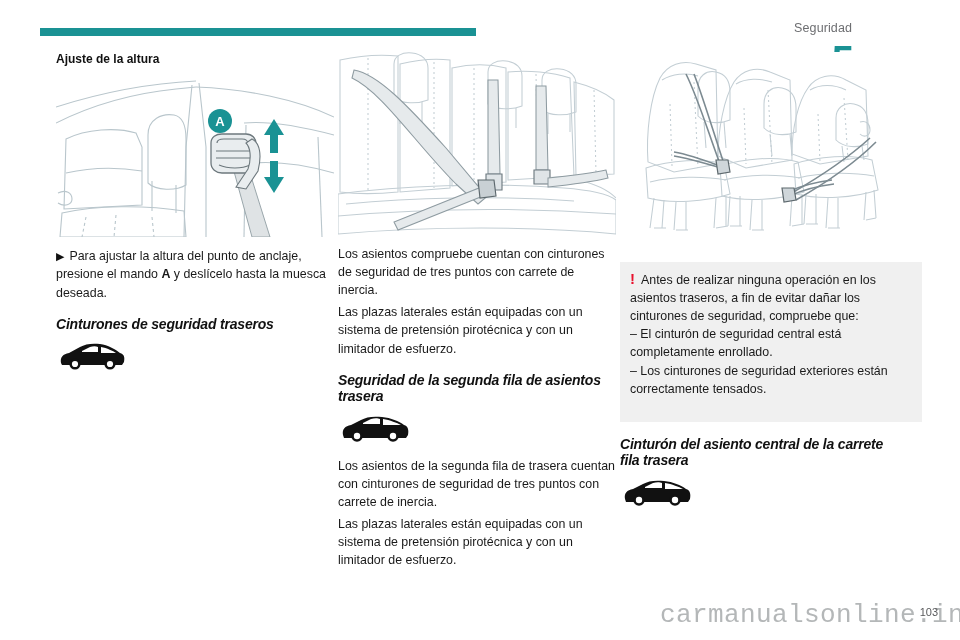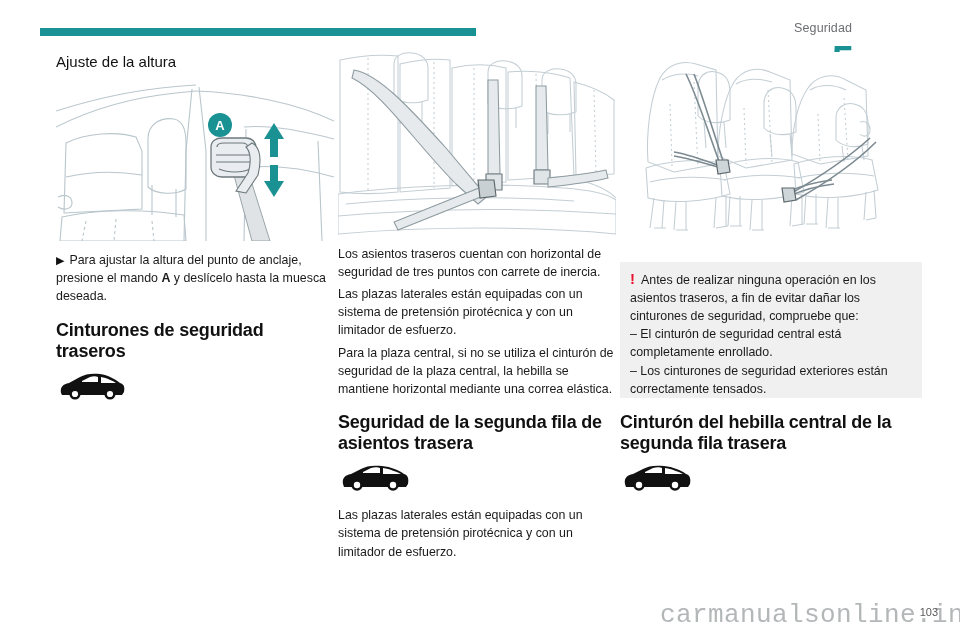--- a/index.html
+++ b/index.html
@@ -63,33 +63,34 @@
     position: absolute;
     top: 0;
     width: 278px;
   }
   .col-1 { left: 56px; }
   .col-2 { left: 338px; }
   .col-3 { left: 620px; }
 
   
   h2.section-title {
-    font-size: 15px;
-    font-weight: normal;
+    font-size: 12px;
+    font-weight: bold;
     margin: 0 0 10px 0;
     line-height: 1.28;
     color: #111;
   }
   h1.main-title {
-    font-size: 18px;
+    font-size: 14px;
     font-weight: bold;
     margin: 14px 0 8px 0;
     line-height: 1.18;
     color: #111;
     letter-spacing: -0.2px;
+    font-style: italic;
   }
   p.body {
     font-size: 12.4px;
     line-height: 1.46;
     margin: 4px 0 3px 0;
     color: #1a1a1a;
   }
   .bullet-arrow {
     color: #111;
     font-size: 11px;
@@ -109,21 +110,21 @@
 
   
   .car-icon {
     display: block;
     margin: 10px 0 12px 2px;
   }
 
   
   .warning-box {
     background: #f0f0f0;
-    padding: 9px 10px 0 10px;
+    padding: 9px 10px 24px 10px;
     margin: 6px 0 8px 0;
     box-sizing: border-box;
     width: 302px;
   }
   .warning-box p {
     font-size: 12.4px;
     line-height: 1.46;
     margin: 0;
     color: #1a1a1a;
   }
@@ -304,38 +305,38 @@
 
         <path d="M210 126 C 230 124, 250 122, 268 118 L 270 126
                  C 250 131, 230 133, 210 135 Z" fill="#e6eaec" stroke="#8e9ba1" stroke-width="1.05"></path>
       </g>
 
       <g fill="#c9d0d4" stroke="#5d686d" stroke-width="1.15">
         <path d="M140 128 L 156 128 L 158 144 L 142 146 Z"></path>
       </g>
     </svg>
 
-    <p class="body">Los asientos traseros cuentan con horizontal de seguridad de tres puntos con carrete de inercia.</p>
+    <p class="body">Los asientos compruebe cuentan con cinturones de seguridad de tres puntos con carrete de inercia.</p>
     <p class="body">Las plazas laterales están equipadas con un sistema de pretensión pirotécnica y con un limitador de esfuerzo.</p>
-    <p class="body">Para la plaza central, si no se utiliza el cinturón de seguridad de la plaza central, la hebilla se mantiene horizontal mediante una correa elástica.</p>
 
     <h1 class="main-title">Seguridad de la segunda fila de asientos trasera</h1>
 
     <svg class="car-icon" width="70" height="30" viewBox="0 0 70 30">
       <path d="M3 20 C 2 14, 5 11, 11 10 L 21 5 C 26 2, 33 1, 42 2
                C 51 3, 59 6, 64 10 C 68 11, 69 15, 68 20 L 66 23
                L 4 23 Z" fill="#111111"></path>
       <path d="M23 8 L 31 4 C 34 3, 38 3, 40 4 L 40 9 L 23 9 Z" fill="#ffffff"></path>
       <path d="M43 4 C 50 5, 57 8, 61 10 L 43 10 Z" fill="#ffffff"></path>
       <circle cx="17" cy="21" r="5.8" fill="#111111"></circle>
       <circle cx="17" cy="21" r="3.2" fill="#ffffff"></circle>
       <circle cx="53" cy="21" r="5.8" fill="#111111"></circle>
       <circle cx="53" cy="21" r="3.2" fill="#ffffff"></circle>
     </svg>
 
+    <p class="body">Los asientos de la segunda fila de trasera cuentan con cinturones de seguridad de tres puntos con carrete de inercia.</p>
     <p class="body">Las plazas laterales están equipadas con un sistema de pretensión pirotécnica y con un limitador de esfuerzo.</p>
 
   </div>
 
   <div class="col col-3">
 
     <svg class="illus illus-3" viewBox="0 0 278 200">
       <g fill="none" stroke="#c3ced4" stroke-width="1.05">
 
         <path d="M28 110 C 26 82, 30 46, 40 26 C 48 12, 62 8, 76 12
@@ -418,21 +419,21 @@
     </svg>
 
     <div class="warning-box">
       <p>
         <span class="warn-mark">!</span><span>Antes de realizar ninguna operación en los asientos traseros, a fin de evitar dañar los cinturones de seguridad, compruebe que:</span>
       </p>
       <p class="warn-indent">–  El cinturón de seguridad central está completamente enrollado.</p>
       <p class="warn-indent">–  Los cinturones de seguridad exteriores están correctamente tensados.</p>
     </div>
 
-    <h1 class="main-title">Cinturón del hebilla central de la segunda fila trasera</h1>
+    <h1 class="main-title">Cinturón del asiento central de la carrete fila trasera</h1>
 
     <svg class="car-icon" width="70" height="30" viewBox="0 0 70 30">
       <path d="M3 20 C 2 14, 5 11, 11 10 L 21 5 C 26 2, 33 1, 42 2
                C 51 3, 59 6, 64 10 C 68 11, 69 15, 68 20 L 66 23
                L 4 23 Z" fill="#111111"></path>
       <path d="M23 8 L 31 4 C 34 3, 38 3, 40 4 L 40 9 L 23 9 Z" fill="#ffffff"></path>
       <path d="M43 4 C 50 5, 57 8, 61 10 L 43 10 Z" fill="#ffffff"></path>
       <circle cx="17" cy="21" r="5.8" fill="#111111"></circle>
       <circle cx="17" cy="21" r="3.2" fill="#ffffff"></circle>
       <circle cx="53" cy="21" r="5.8" fill="#111111"></circle>

